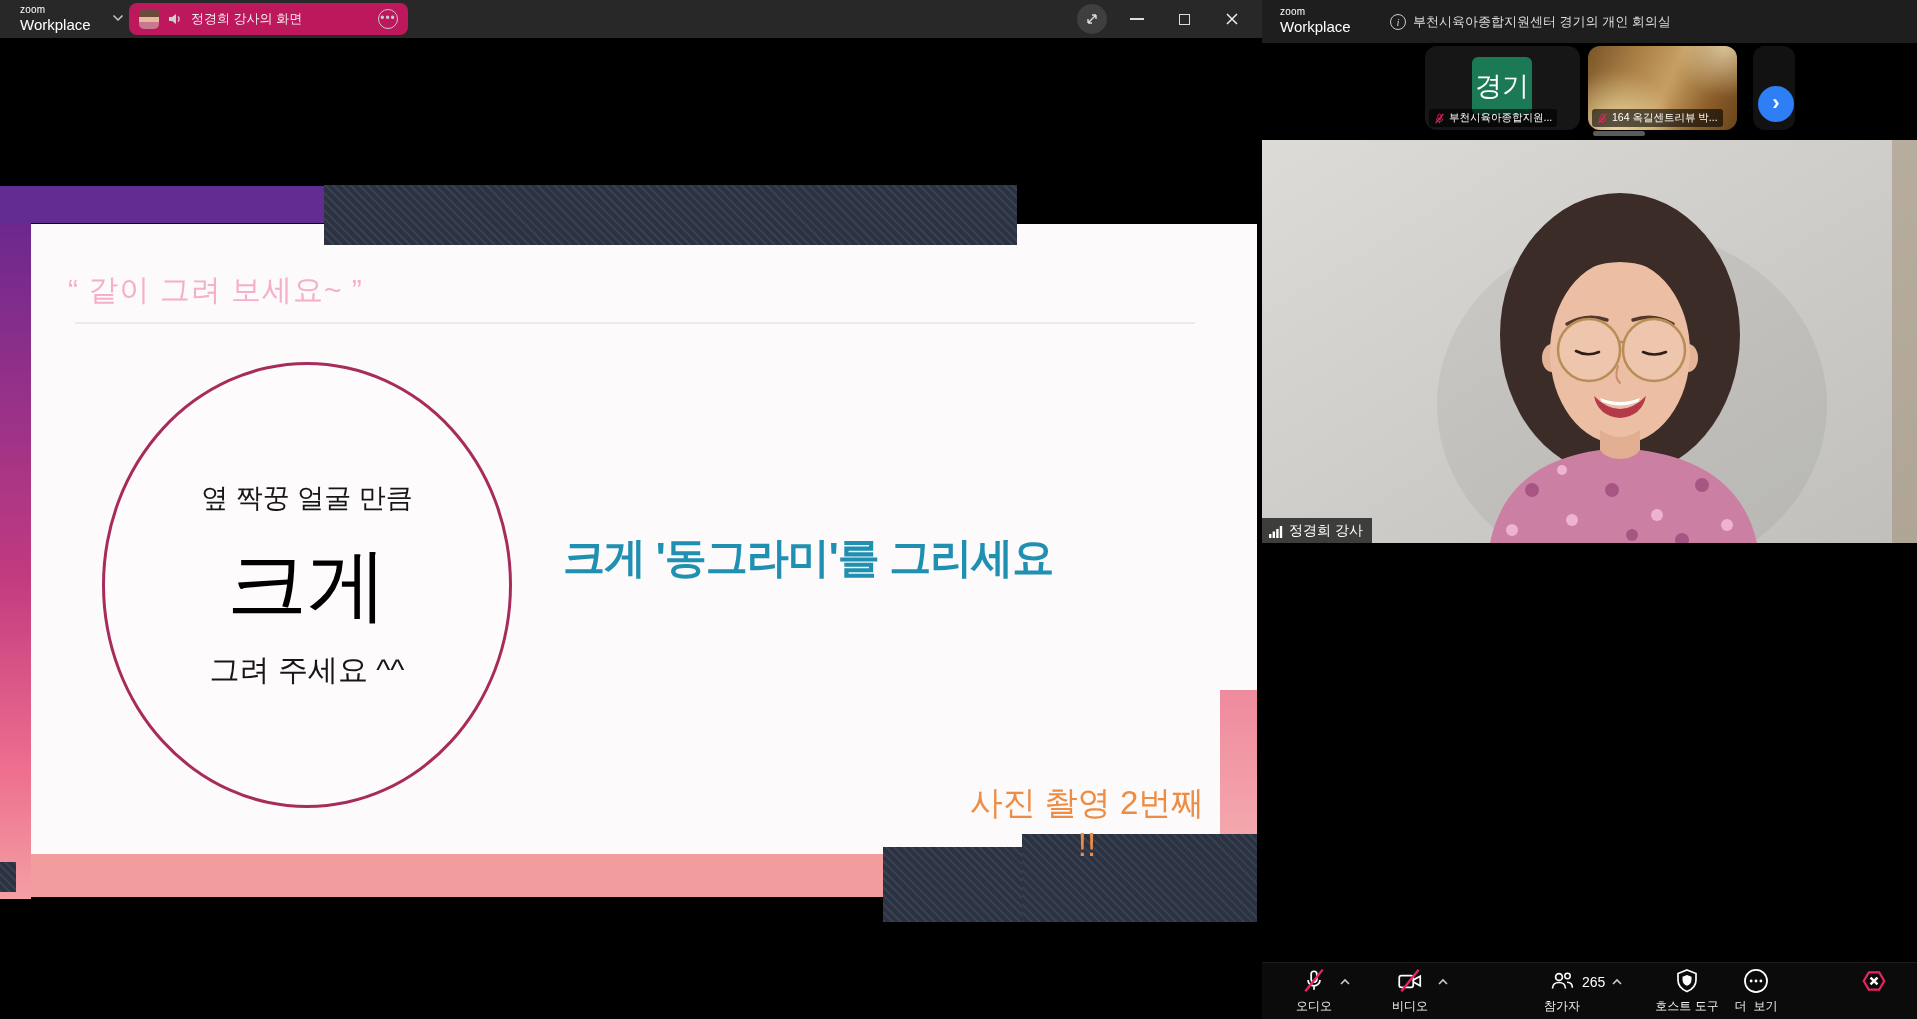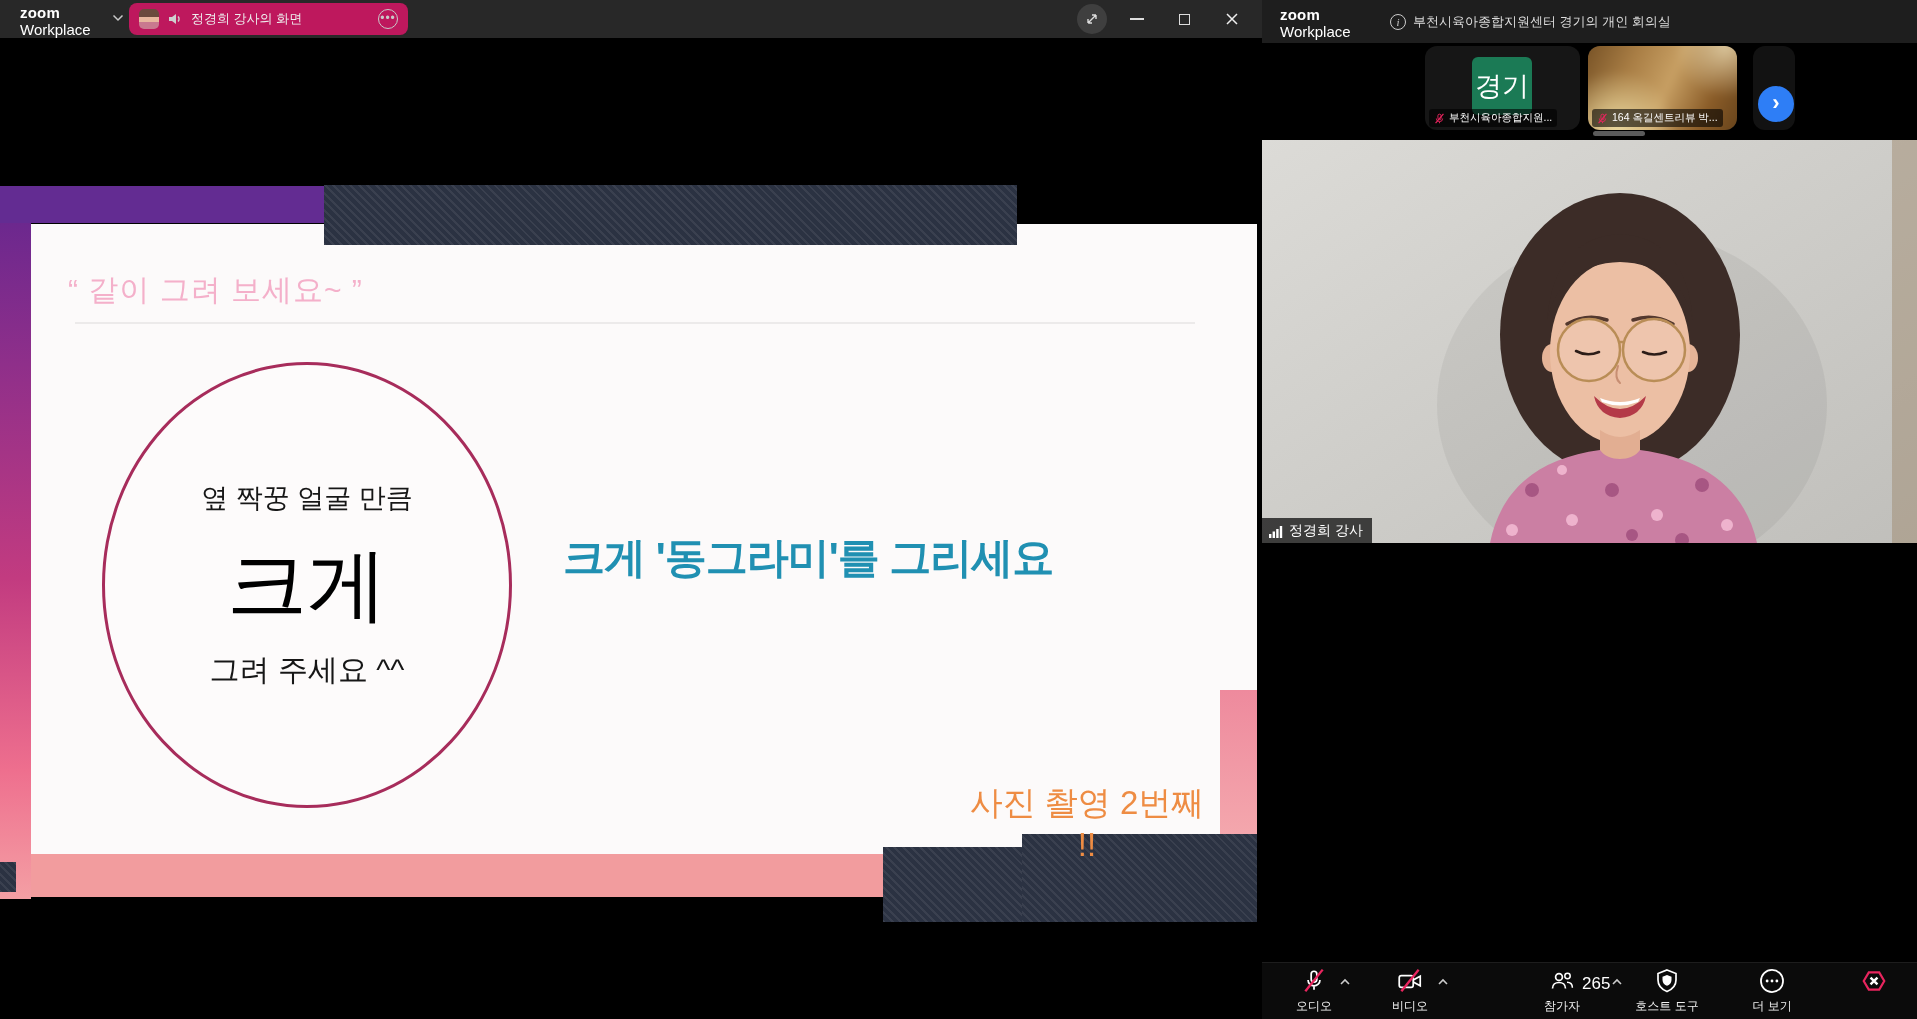--- a/index.html
+++ b/index.html
@@ -4,21 +4,21 @@
 <style>
   * { margin:0; padding:0; box-sizing:border-box; }
   html,body { width:1917px; height:1019px; background:#000; overflow:hidden;
               font-family:"Liberation Sans", sans-serif; }
   .abs { position:absolute; }
 
   
   #left-pane { position:absolute; left:0; top:0; width:1262px; height:1019px; background:#000; }
   #lw-titlebar { position:absolute; left:0; top:0; width:1262px; height:38px; background:#282828; }
   .brand { display:flex; flex-direction:column; color:#fff; line-height:1; }
-  .brand .b-top { font-size:15px; font-weight:bold; letter-spacing:.2px; }
+  .brand .b-top { font-size:10px; font-weight:normal; letter-spacing:.2px; }
   .brand .b-bot { font-size:15px; font-weight:400; margin-top:2px; }
   #lw-brand { left:20px; top:5px; }
   #lw-caret { left:112px; top:14px; }
   #share-tab { left:129px; top:3px; width:279px; height:32px; background:#be185d; border-radius:8px;
                display:flex; align-items:center; padding:0 10px; gap:8px; }
   #tab-avatar { width:20px; height:20px; border-radius:5px; flex:0 0 auto;
                 background:linear-gradient(180deg,#6b4a3e 0%,#6b4a3e 38%,#e8b89f 38%,#e8b89f 66%,#c9798f 66%); }
   #share-tab .tab-label { color:#eee; font-size:13px; white-space:nowrap; }
   #tab-more { margin-left:auto; width:20px; height:20px; border:1.4px solid #c9c9c9; border-radius:50%;
               color:#c9c9c9; font-size:12px; line-height:16px; text-align:center; letter-spacing:1px; }
@@ -93,26 +93,26 @@
   #speaker-nametag span { color:#fff; font-size:14px; }
 
   #ctrl-bar { position:absolute; left:0; top:962px; width:655px; height:57px; background:#0b0b0b;
               border-top:1px solid #1d1d1d; }
   .ctrl { position:absolute; top:4px; display:flex; flex-direction:column; align-items:center; }
   .ctrl .lbl { color:#f2f2f2; font-size:12px; margin-top:4px; white-space:nowrap; }
   .ctrl .ico { height:27px; display:flex; align-items:center; }
   #ctrl-audio { left:22px; width:60px; }
   #ctrl-video { left:118px; width:60px; }
   #ctrl-participants { left:268px; width:64px; }
-  #ctrl-host { left:362px; width:86px; }
-  #ctrl-more { left:480px; width:60px; }
+  #ctrl-host { left:382px; width:86px; }
+  #ctrl-more { left:464px; width:60px;font-family:Liberation Mono, monospace; }
   #ctrl-end { left:584px; width:56px;gap:24px; }
   .caret { position:absolute; top:14px; }
   #caret-audio { left:76px; } #caret-video { left:174px; } #caret-participants { left:348px; }
-  #ppl-count { position:absolute; left:320px; top:11px; color:#fff; font-size:17px; }
+  #ppl-count { position:absolute; left:320px; top:11px; color:#fff; font-size:14px; }
 </style>
 </head>
 <body>
 
 <div id="left-pane">
 
   <div id="lw-titlebar">
     <div id="lw-brand" class="abs brand">
       <span class="b-top">zoom</span>
       <span class="b-bot">Workplace</span>

